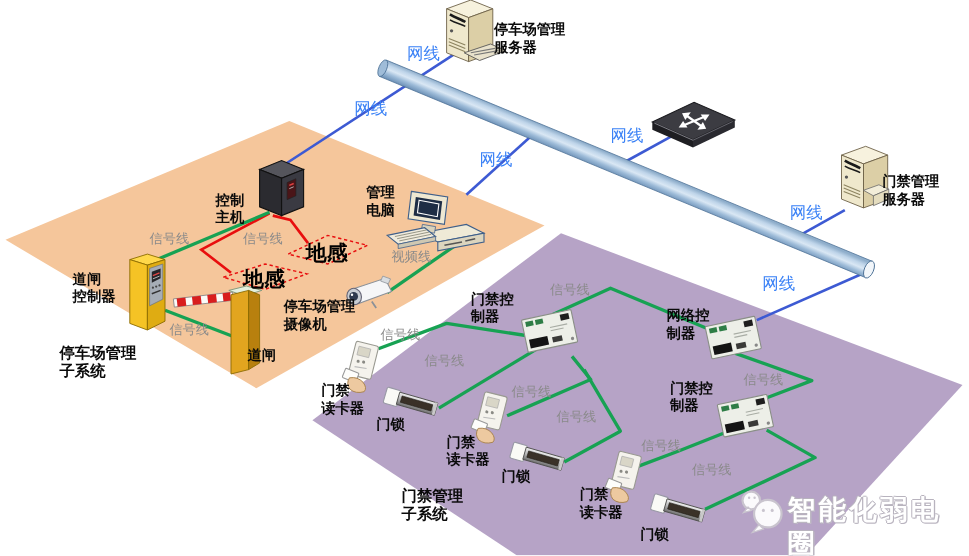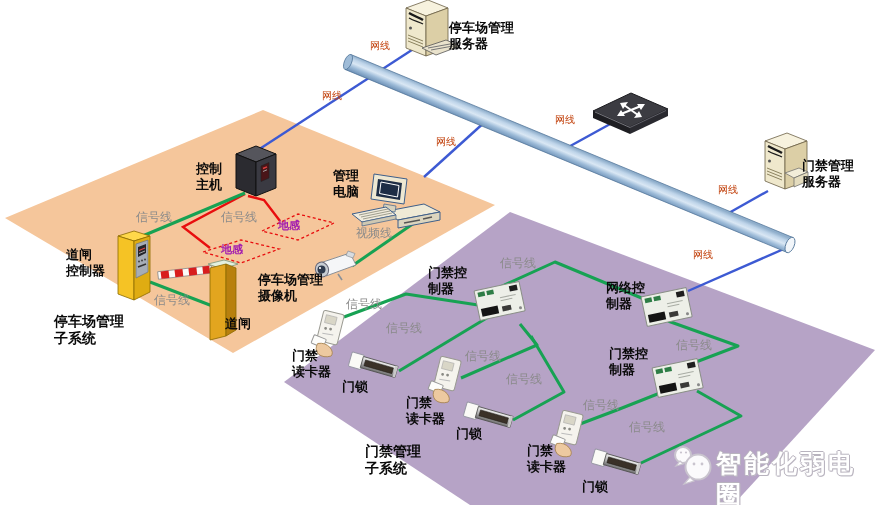--- a/index.html
+++ b/index.html
@@ -2,23 +2,23 @@
 <html><head>
 <meta charset="utf-8">
 <style>
   html,body{margin:0;padding:0;background:#fff;}
   .stage{position:relative;width:881px;height:505px;background:#ffffff;overflow:hidden;
          font-family:"DejaVu Sans",sans-serif;}
   .stage svg{position:absolute;left:0;top:0;}
   .lbl{position:absolute;text-align:left;white-space:pre-line;line-height:1.22;pointer-events:none;}
   .dev{font-weight:bold;font-size:13px;color:#0a0a0a;}
   .sig{font-size:12px;color:#8a8a8a;}
-  .wire{font-size:10px;color:#c2410c;}
+  .wire{font-size:15px;color:#3b82f6;}
   .region{font-weight:bold;font-size:14px;color:#0a0a0a;}
-  .sensor{font-weight:bold;font-size:11px;color:#a21caf;}
+  .sensor{font-weight:bold;font-size:19px;color:#000000;}
   .wm{font-size:25px;font-weight:bold;letter-spacing:3px;color:#ffffff;
       text-shadow:1px 0 #b8b3be,-1px 0 #b8b3be,0 1px #b8b3be,0 -1px #b8b3be,1px 1px #c5c0cb;}
 </style>
 </head>
 <body>
 
 <div class="stage">
 
 <svg width="881" height="505" viewBox="0 0 881 505">
   <defs>
@@ -237,21 +237,21 @@
 <div class="lbl wire" style="left:322px;top:90px;width:40px">网线</div>
 <div class="lbl wire" style="left:436px;top:136px;width:40px">网线</div>
 <div class="lbl wire" style="left:555px;top:114px;width:40px">网线</div>
 <div class="lbl wire" style="left:718px;top:184px;width:40px">网线</div>
 <div class="lbl wire" style="left:693px;top:249px;width:40px">网线</div>
 
 <div class="lbl dev" style="left:449px;top:20px;width:92px">停车场管理
 服务器</div>
 <div class="lbl dev" style="left:802px;top:158px;width:90px">门禁管理
 服务器</div>
-<div class="lbl dev" style="left:196px;top:161px;width:50px">控制
+<div class="lbl dev" style="left:196px;top:175px;width:50px">控制
 主机</div>
 <div class="lbl dev" style="left:333px;top:168px;width:50px">管理
 电脑</div>
 <div class="lbl dev" style="left:66px;top:247px;width:62px">道闸
 控制器</div>
 <div class="lbl dev" style="left:225px;top:316px;width:52px">道闸</div>
 <div class="lbl dev" style="left:258px;top:272px;width:72px">停车场管理
 摄像机</div>
 <div class="lbl dev" style="left:428px;top:265px;width:62px">门禁控
 制器</div>

